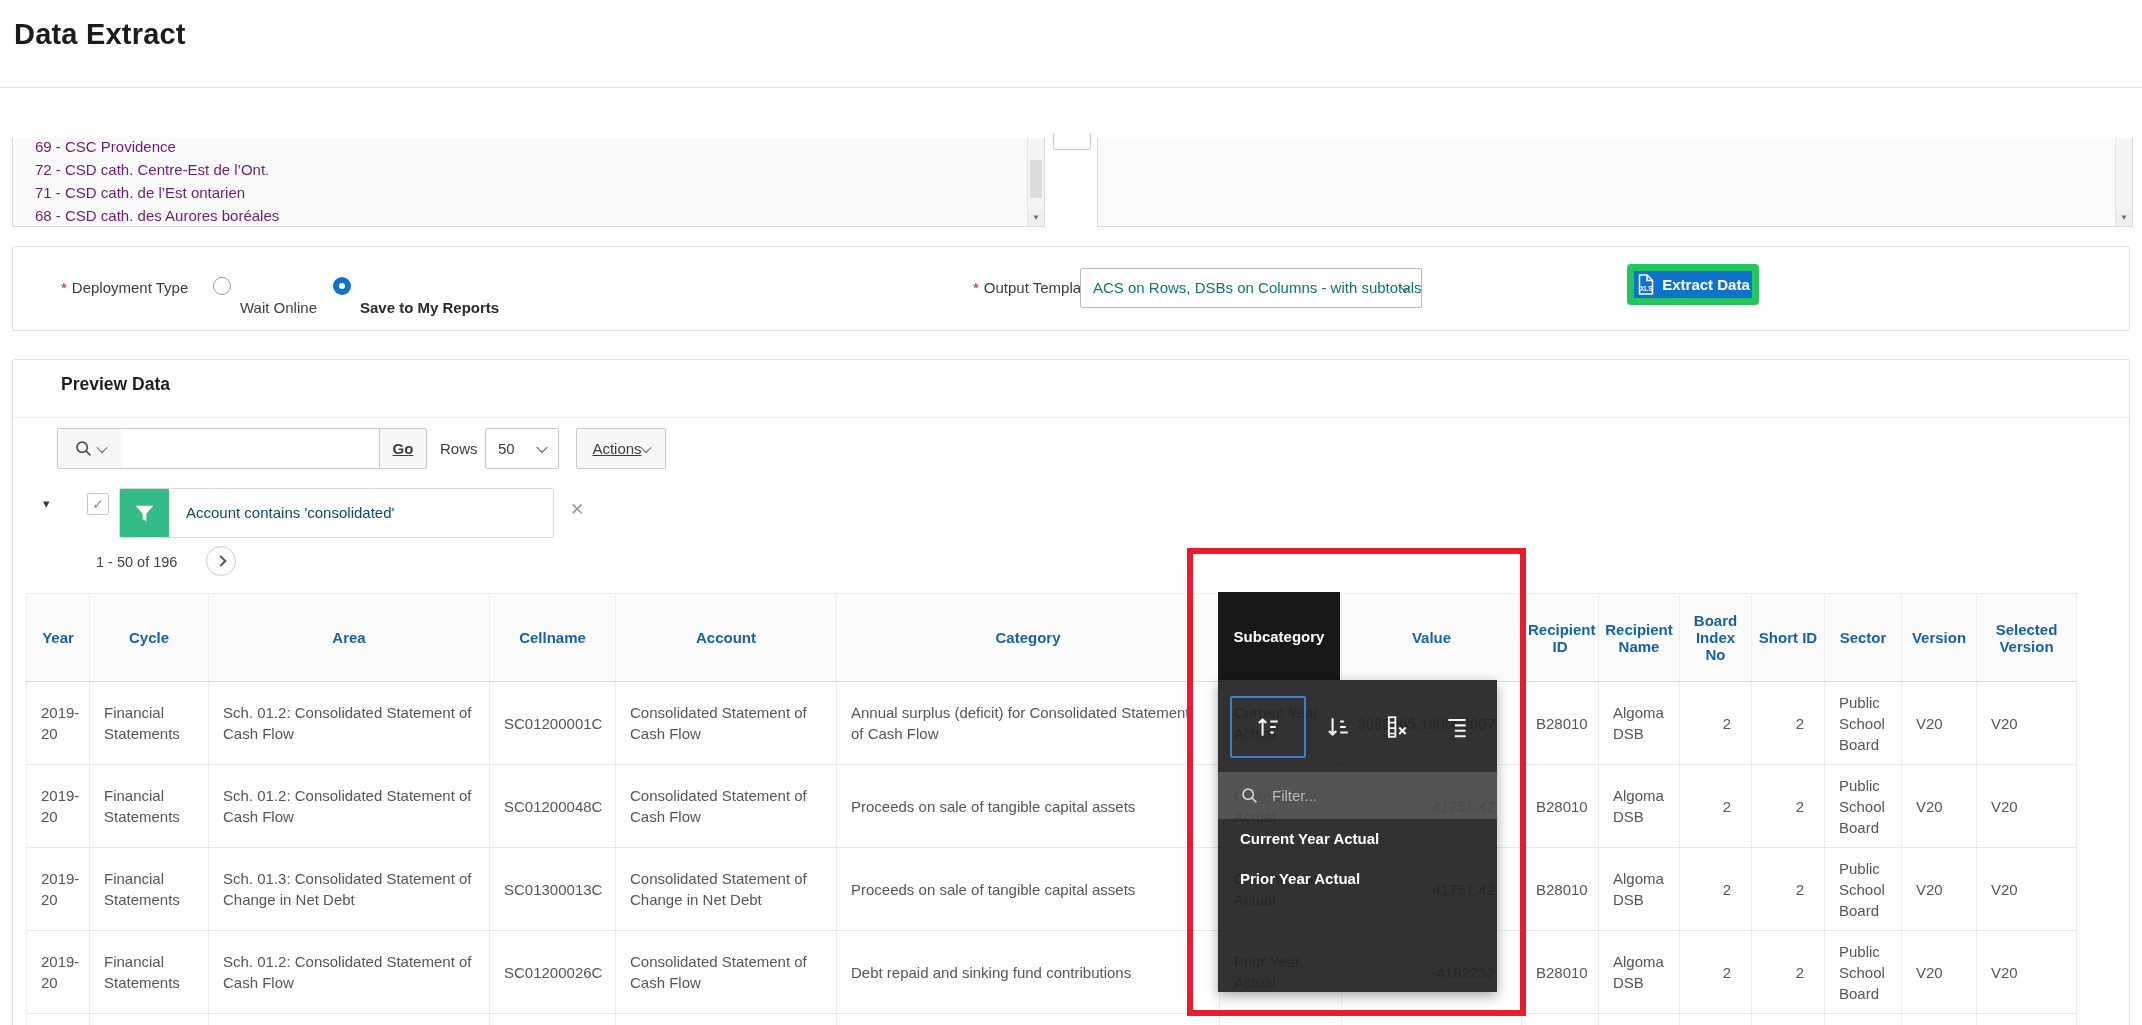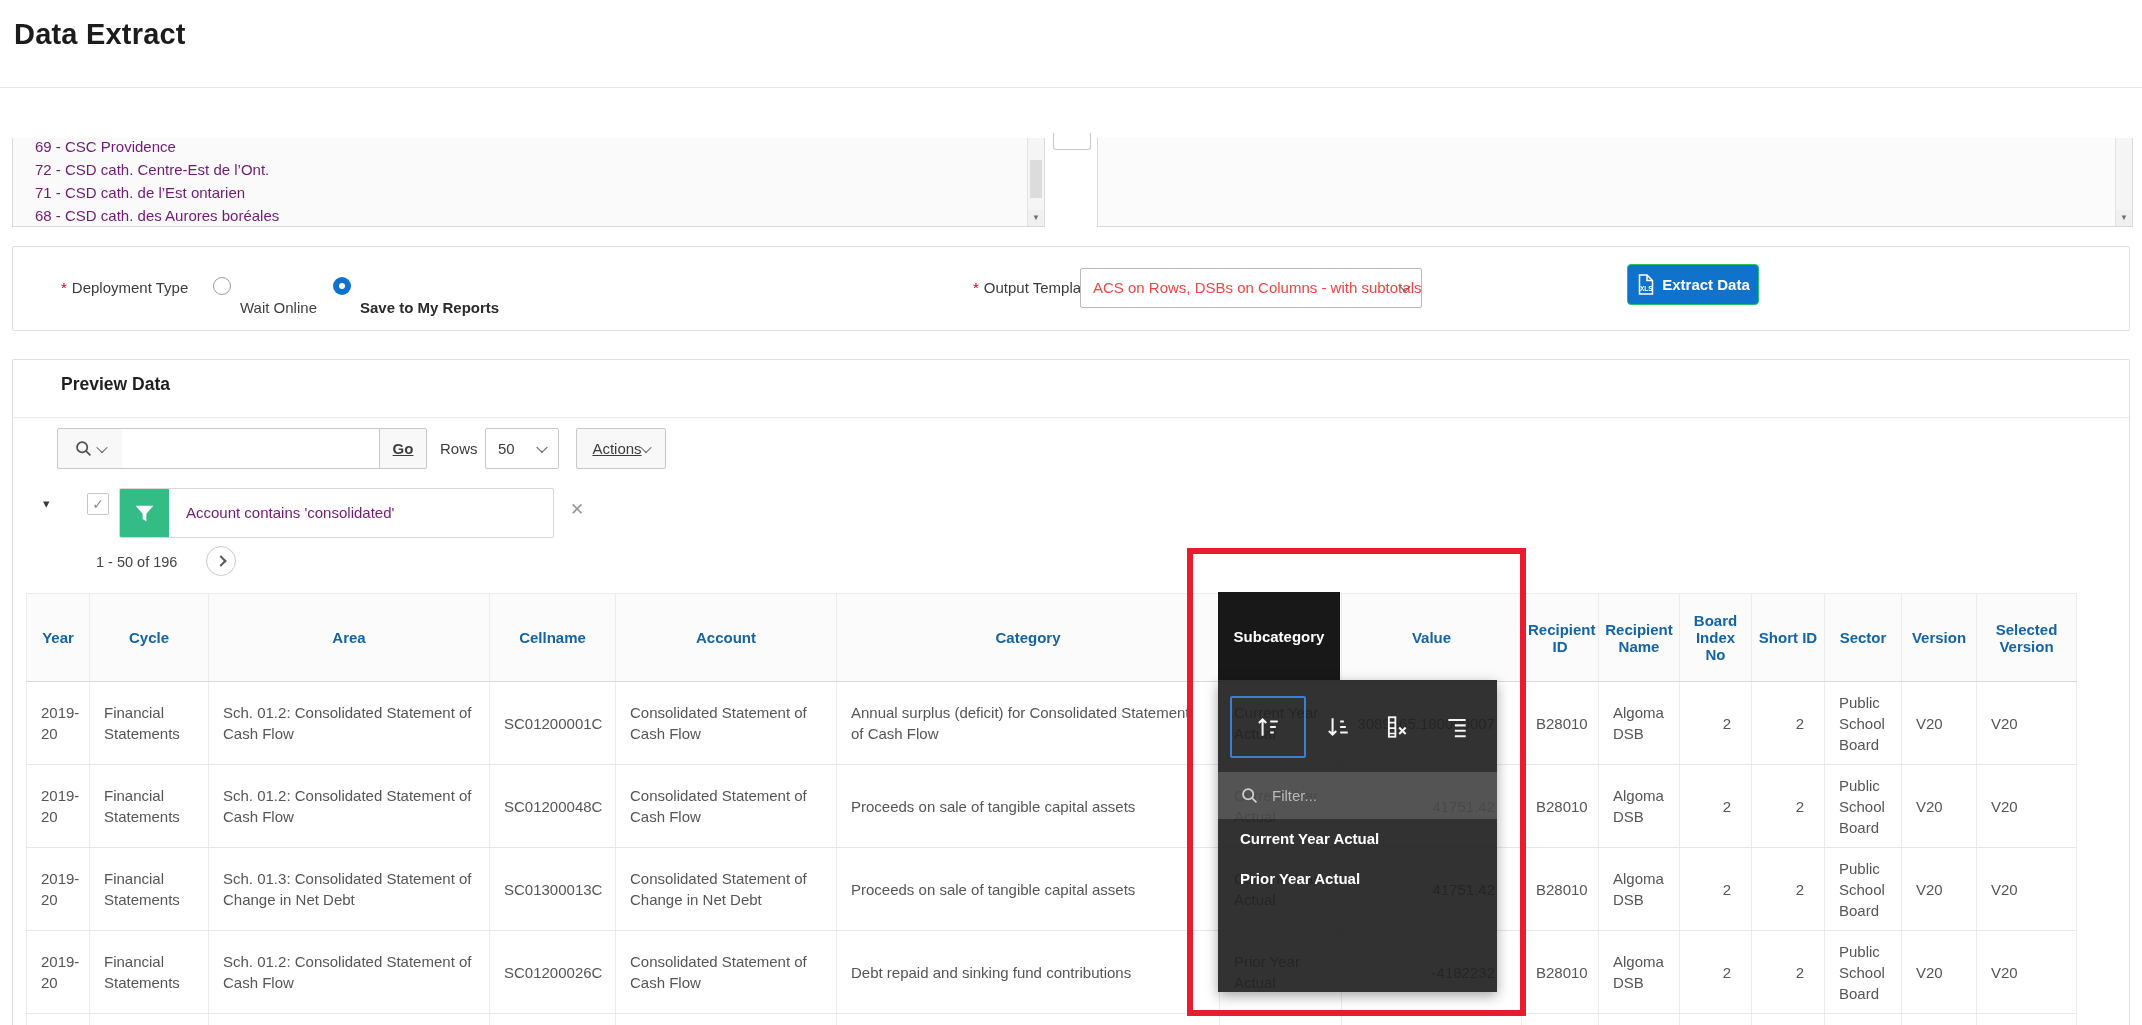--- a/index.html
+++ b/index.html
@@ -30,23 +30,23 @@
 
   
   #options-panel { position:absolute; left:12px; top:246px; width:2118px; height:85px; background:#fff; border:1px solid #e0e0e0; border-radius:2px; }
   .req { color:#d0021b; margin-right:5px; }
   .fld-label { position:absolute; font-size:15px; color:#3c3c3c; white-space:nowrap; }
   .radio { position:absolute; width:18px; height:18px; border-radius:50%; background:#fff; border:1px solid #9b9b9b; cursor:pointer; }
   .radio.checked { border:none; background:#0f72cd; }
   .radio.checked::after { content:""; position:absolute; left:6px; top:6px; width:6px; height:6px; border-radius:50%; background:#fff; }
   .radio-label { position:absolute; font-size:15px; color:#3f3f3f; cursor:pointer; white-space:nowrap;margin-top:20px; }
   .radio-label.checked { font-weight:bold; color:#2b2b2b; }
-  .selectbox { position:absolute; height:40px; line-height:38px; background:#fff; border:1px solid #b9b9b9; border-radius:2px; font-size:15px; color:#ef4444; padding:0 34px 0 12px; cursor:pointer; white-space:nowrap; }
+  .selectbox { position:absolute; height:40px; line-height:38px; background:#fff; border:1px solid #b9b9b9; border-radius:2px; font-size:15px; color:#0f766e; padding:0 34px 0 12px; cursor:pointer; white-space:nowrap; }
   .chev { position:absolute; right:12px; top:50%; width:8px; height:8px; border-right:1.8px solid #5e5e5e; border-bottom:1.8px solid #5e5e5e; transform:translateY(-70%) rotate(45deg); }
-  #extract-btn { position:absolute; left:1614px; top:17px; width:132px; height:41px; background:#0f72cd; border:1px solid #22c55e; border-radius:4px; color:#fff; font-size:15px; font-weight:bold; display:flex; align-items:center; justify-content:center; gap:7px; cursor:pointer; }
+  #extract-btn { position:absolute; left:1614px; top:17px; width:132px; height:41px; background:#0f72cd; border:7px solid #22c55e; border-radius:4px; color:#fff; font-size:15px; font-weight:bold; display:flex; align-items:center; justify-content:center; gap:7px; cursor:pointer; }
 
   
   #preview-panel { position:absolute; left:12px; top:359px; width:2118px; height:667px; background:#fff; border:1px solid #e0e0e0; border-bottom:none; border-radius:2px 2px 0 0; }
   #preview-heading { position:absolute; left:48px; top:14px; font-size:17.5px; font-weight:bold; color:#1f1f1f; }
   #preview-rule { position:absolute; left:0; top:57px; width:100%; height:1px; background:#ebebeb; }
 
   .tb-btn { position:absolute; top:68px; height:41px; background:#f8f8f8; border:1px solid #c9c9c9; display:flex; align-items:center; justify-content:center; font-size:15px; color:#3c3c3c; cursor:pointer;text-decoration:underline; }
   #search-btn { left:44px; width:66px; border-radius:2px 0 0 2px; gap:5px; }
   #search-input { position:absolute; left:109px; top:68px; width:258px; height:41px; border:1px solid #c9c9c9; border-left:none; font-size:15px; padding:0 10px; color:#333; outline:none; background:#fff; }
   #go-btn { left:366px; width:48px; font-weight:600; border-radius:0 2px 2px 0; }
@@ -54,21 +54,21 @@
   #rows-select { left:472px; top:68px; width:74px; position:absolute; }
   #actions-btn { left:563px; width:90px; border-radius:2px; }
   .mini-chev { width:8px; height:8px; border-right:1.8px solid #5e5e5e; border-bottom:1.8px solid #5e5e5e; transform:rotate(45deg) translate(-1px,-1px); display:inline-block; }
   .tb-select { height:41px; line-height:39px; background:#fff; border:1px solid #c9c9c9; border-radius:2px; font-size:15px; color:#3c3c3c; padding:0 30px 0 12px; cursor:pointer; }
 
   
   #filter-caret { position:absolute; left:30px; top:136px; font-size:13px; color:#3a3a3a; cursor:pointer; }
   #filter-check { position:absolute; left:74px; top:133px; width:22px; height:22px; background:#fff; border:1px solid #c6c6c6; border-radius:2px; color:#8b8b8b; font-size:14px; line-height:20px; text-align:center; cursor:pointer; }
   #filter-chip { position:absolute; left:106px; top:128px; width:435px; height:50px; background:#fff; border:1px solid #d8d8d8; border-radius:2px; display:flex; align-items:stretch; overflow:hidden; }
   #filter-chip .green { width:49px; background:#34bc86; display:flex; align-items:center; justify-content:center; flex:0 0 49px; }
-  #filter-chip .ftext { font-size:15px; color:#701a75; line-height:48px; padding-left:17px; cursor:pointer; white-space:nowrap; }
+  #filter-chip .ftext { font-size:15px; color:#0c4a6e; line-height:48px; padding-left:17px; cursor:pointer; white-space:nowrap; }
   #filter-remove { position:absolute; left:557px; top:139px; font-size:17px; color:#9a9a9a; cursor:pointer; }
 
   
   #pagination-label { position:absolute; left:83px; top:194px; font-size:14.5px; color:#434343; }
   #page-next { position:absolute; left:193px; top:186px; width:30px; height:30px; border:1px solid #cbcbcb; border-radius:50%; background:#fff; cursor:pointer; }
   #page-next span { position:absolute; left:10px; top:10px; width:8px; height:8px; border-top:2px solid #5a5a5a; border-right:2px solid #5a5a5a; transform:rotate(45deg); }
 
   
   #table-wrap { position:absolute; left:13px; top:233px; width:2050px; }
   table.ptable { border-collapse:collapse; table-layout:fixed; width:2050px; }

